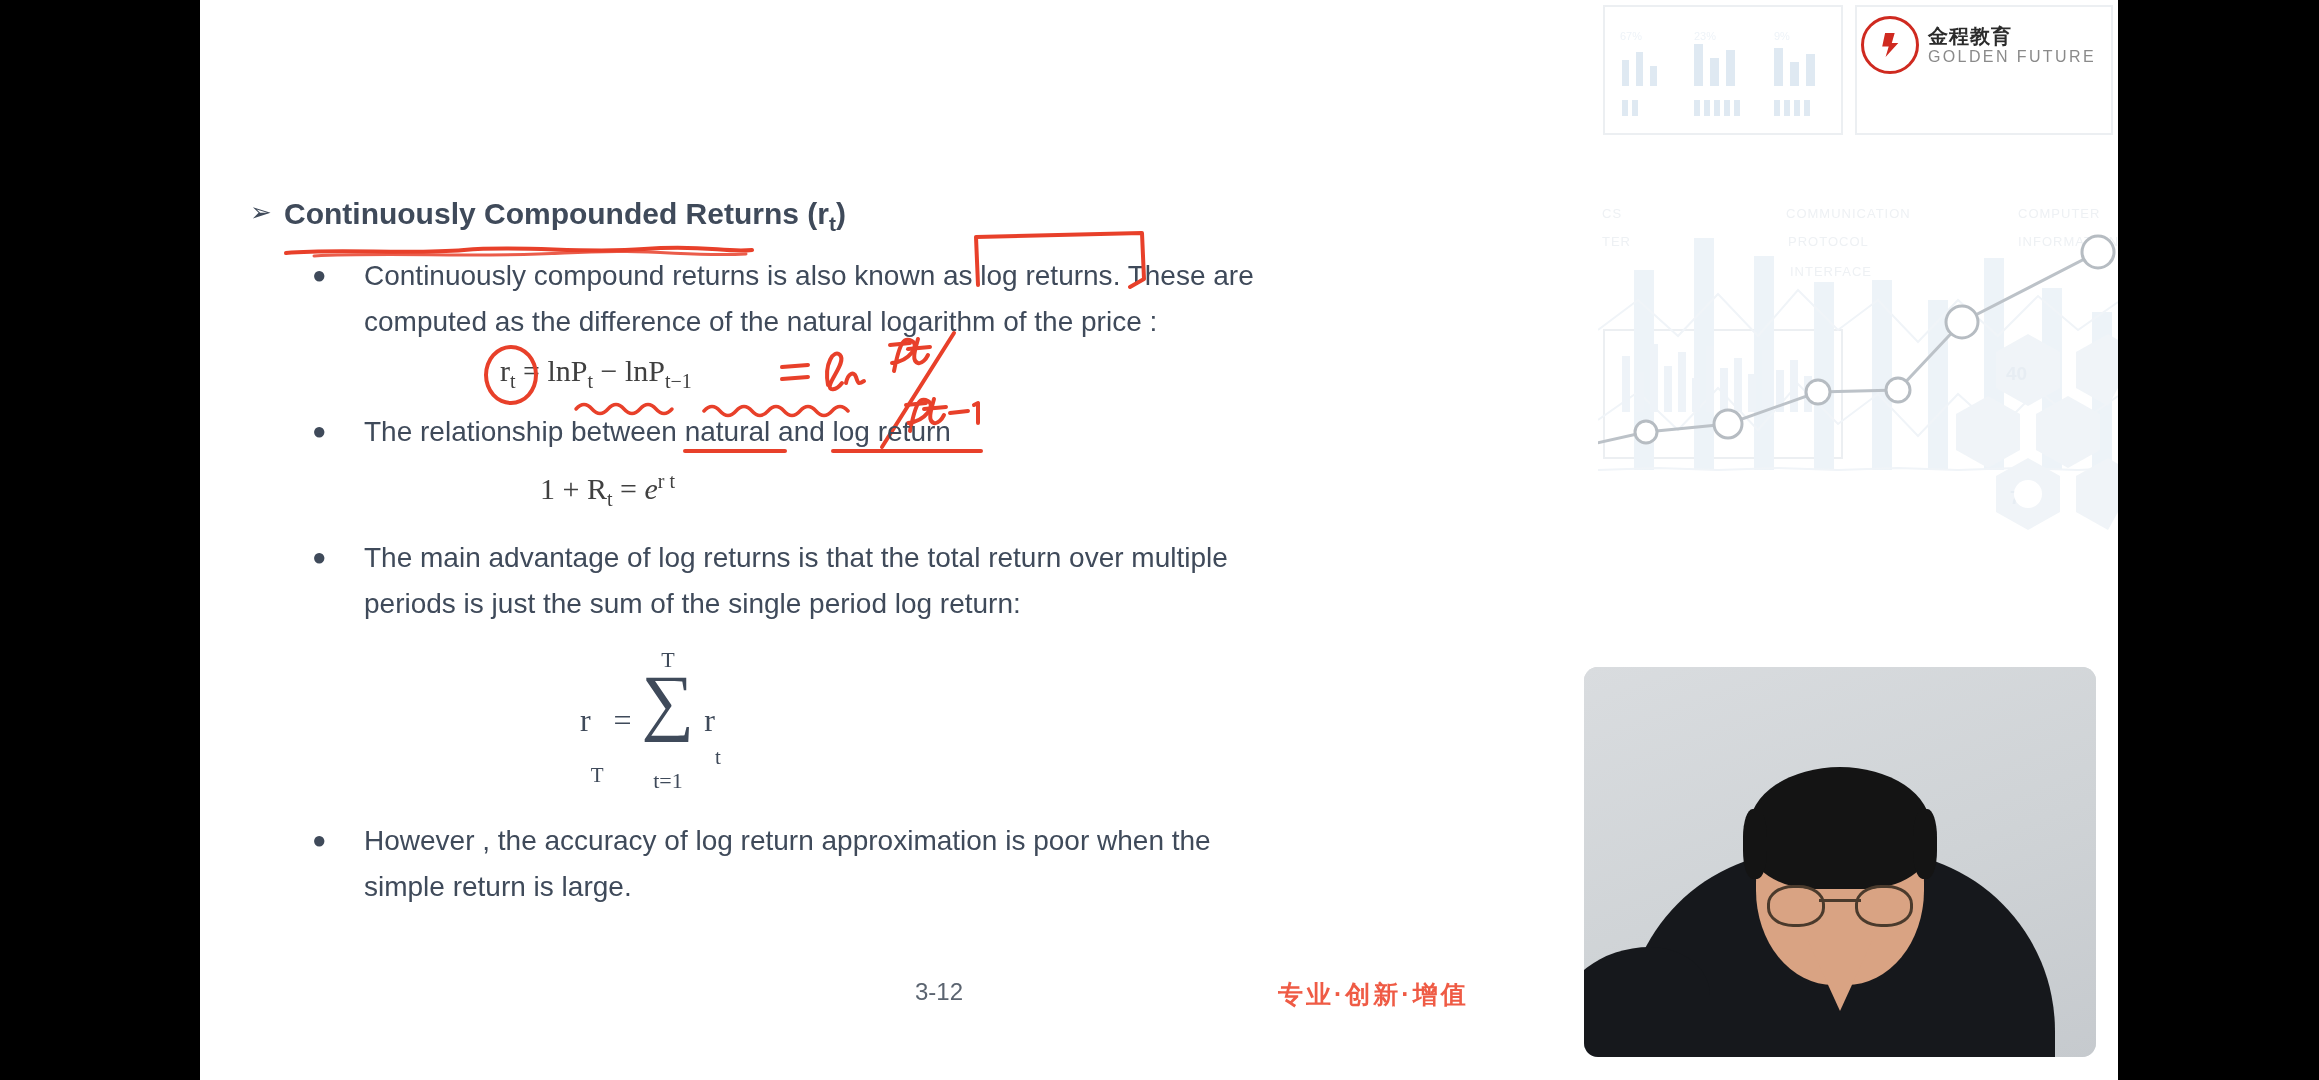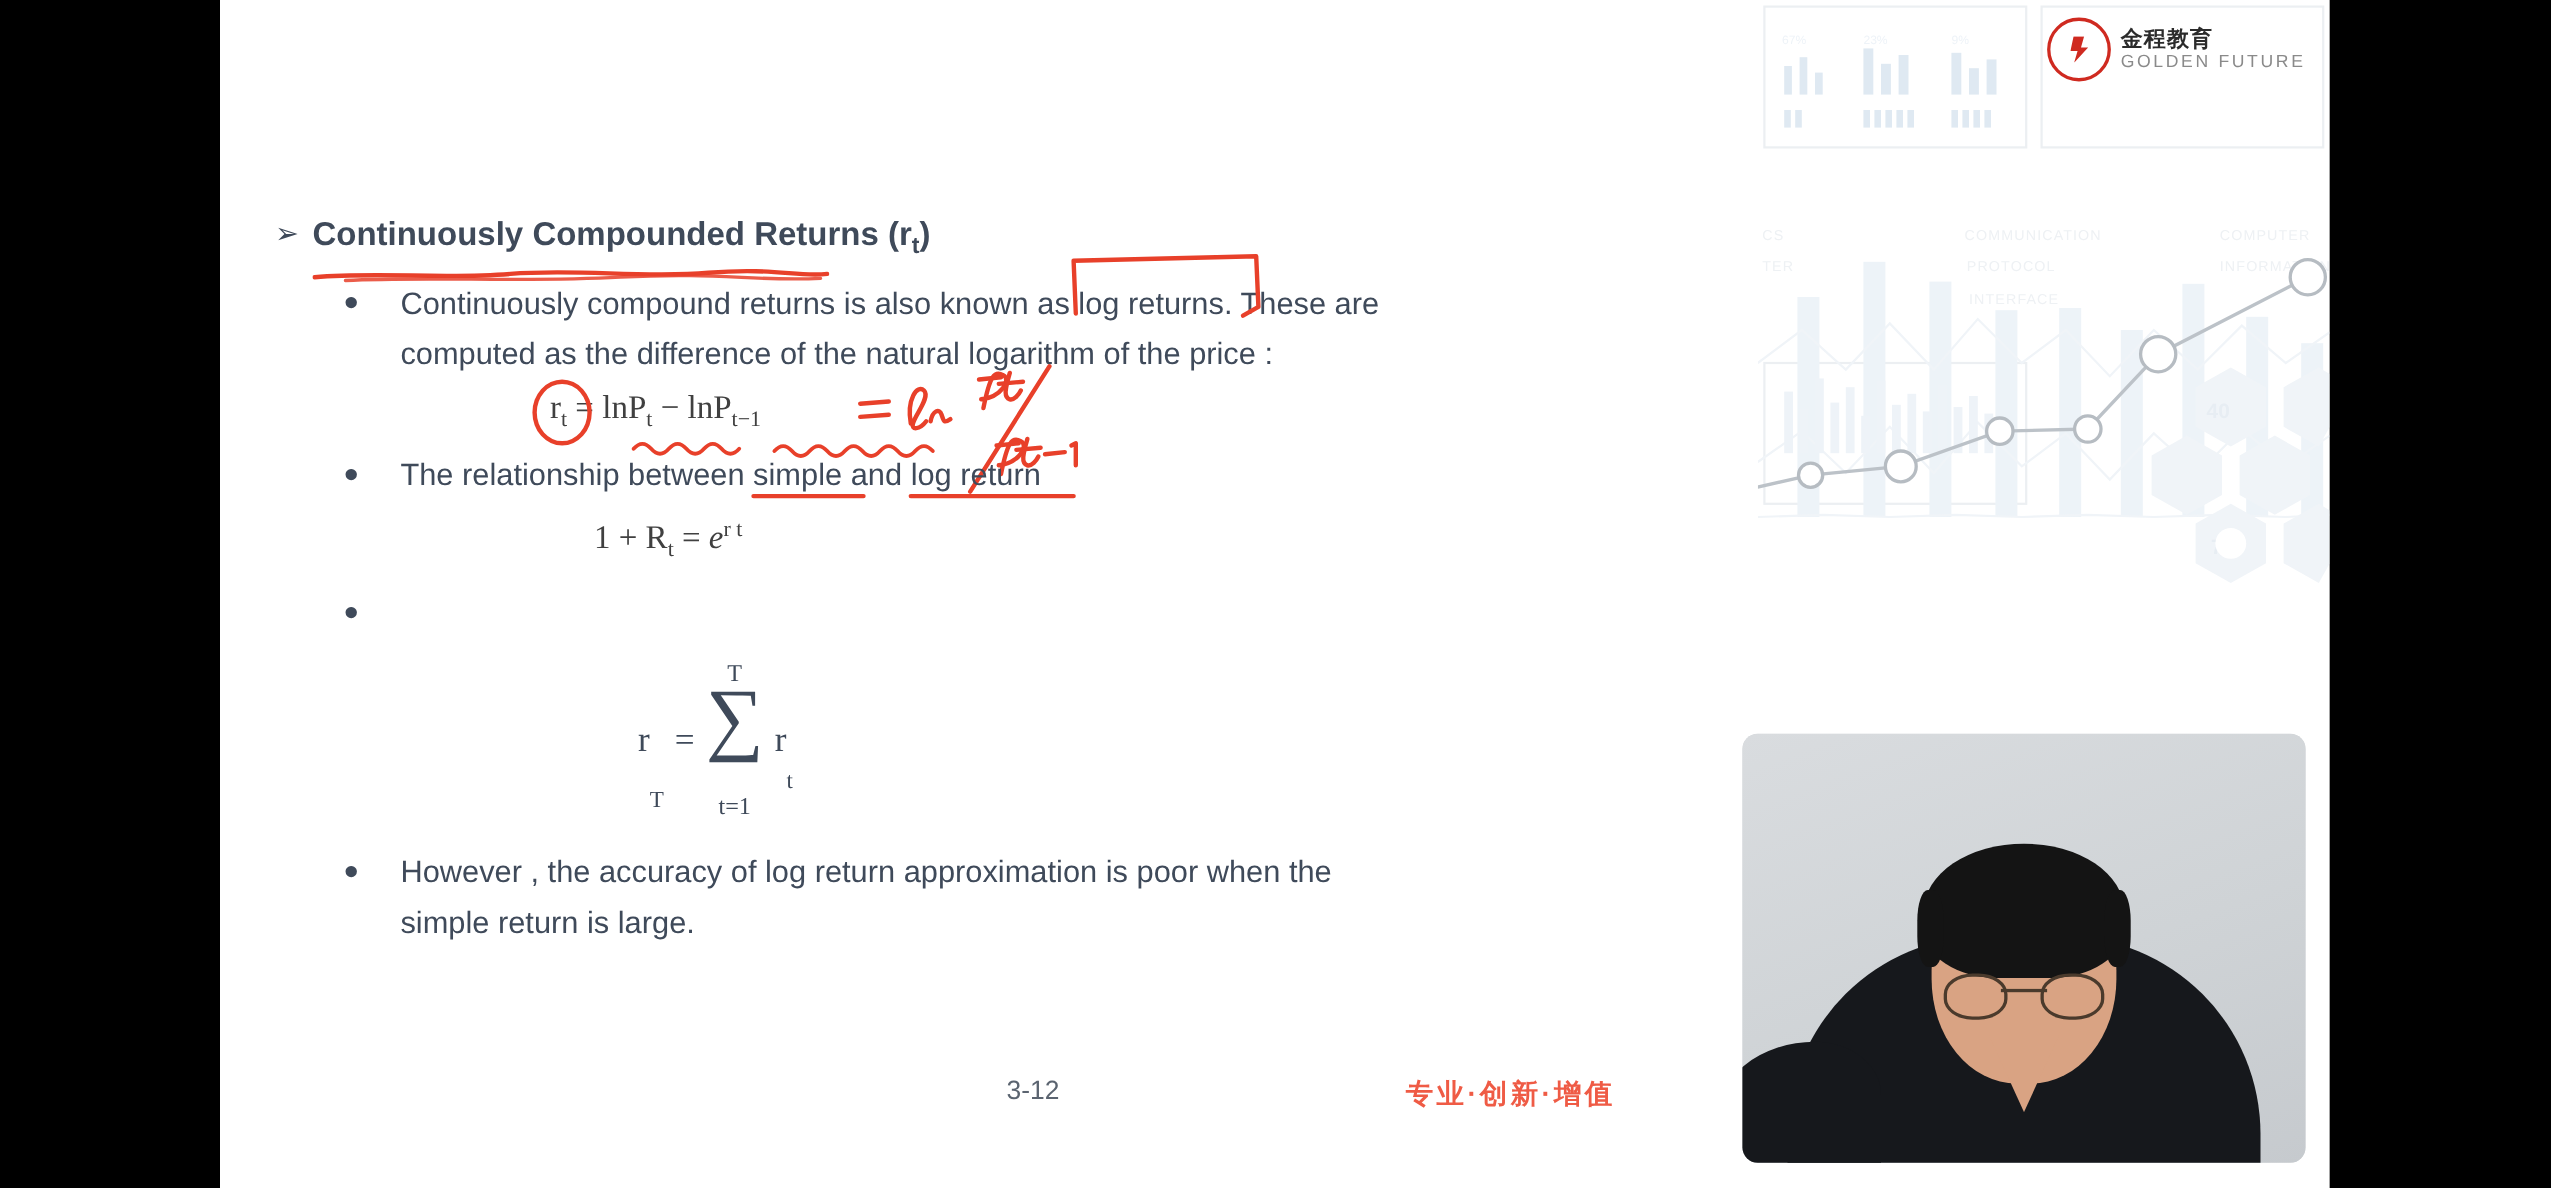--- a/index.html
+++ b/index.html
@@ -276,30 +276,34 @@
               <path d="M172 86 L190 84"></path>
               <path d="M196 78 L200 76 L200 96"></path>
             </g>
           </svg>
         </span>
       </div>
 
       <div class="l2" style="margin-top:-6px;">
         <span class="dot">●</span>
         <span class="l2text">
-          <span>The relationship between </span><span style="position:relative;display:inline-block;"><span>simple</span><span class="pen-line" style="left:-2px;bottom:2px;width:104px;height:4px;"></span></span><span> and </span><span style="position:relative;display:inline-block;"><span>log return</span><span class="pen-line" style="left:-2px;bottom:2px;width:152px;height:4px;"></span></span>
+          <span>The relationship between </span><span style="position:relative;display:inline-block;"><span>natural</span><span class="pen-line" style="left:-2px;bottom:2px;width:104px;height:4px;"></span></span><span> and </span><span style="position:relative;display:inline-block;"><span>log return</span><span class="pen-line" style="left:-2px;bottom:2px;width:152px;height:4px;"></span></span>
         </span>
       </div>
 
       <div class="formula" style="margin-left:290px;">
         <span>1 + R</span><span class="sub">t</span><span> = </span><em>e</em><span class="sup">r t</span>
       </div>
 
       <div class="l2" style="margin-top:14px;">
         <span class="dot">●</span>
+        <span class="l2text">
+          <span>The main advantage of log returns is that the total return over multiple</span><br>
+          <span>periods is just the sum of the single period log return:</span>
+        </span>
       </div>
 
       <div style="margin:22px 0 0 330px;display:flex;align-items:center;font-family:'Liberation Serif',serif;color:#3f4a5a;">
         <span style="font-size:32px;">r</span>
           <span style="font-size:21px;vertical-align:sub;align-self:flex-end;padding-bottom:4px;">T</span>
         <span style="font-size:32px;padding:0 10px;"> = </span>
         <span style="display:flex;flex-direction:column;align-items:center;line-height:1;">
           <span style="font-size:22px;">T</span>
           <span style="font-size:74px;line-height:0.82;font-weight:500;">∑</span>
           <span style="font-size:22px;margin-top:38px;">t=1</span>

